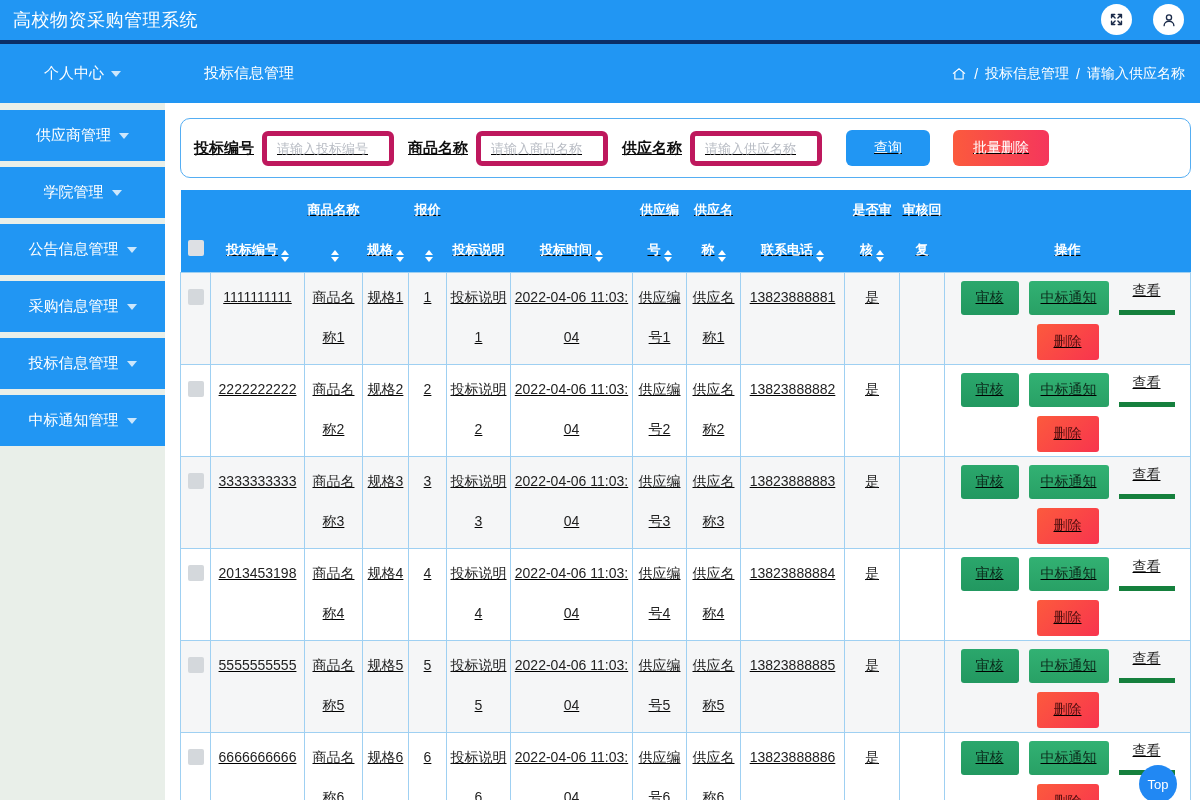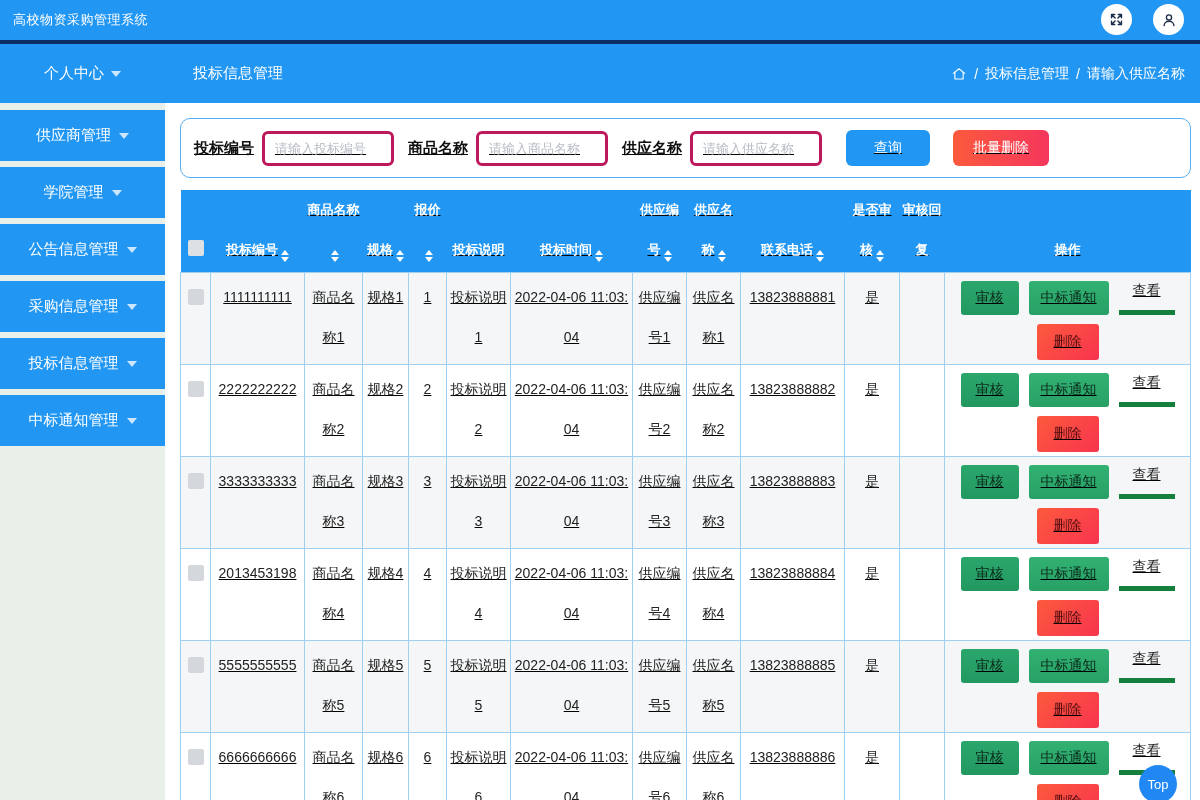--- a/index.html
+++ b/index.html
@@ -3,49 +3,49 @@
 <meta charset="utf-8">
 <style>
   * { margin:0; padding:0; box-sizing:border-box; }
   html,body { width:1200px; height:800px; overflow:hidden; }
   body { font-family:"Liberation Sans","DejaVu Sans",sans-serif; background:#fff; }
   .app { position:relative; width:1200px; height:800px; overflow:hidden; }
 
   
   .topbar { height:44px; background:#2196f3; border-bottom:4px solid #0b2e66;
             display:flex; align-items:center; position:relative; }
-  .topbar .app-title { color:#fff; font-size:13px; padding-left:13px; letter-spacing:.5px;text-align:center; }
+  .topbar .app-title { color:#fff; font-size:18px; padding-left:13px; letter-spacing:.5px;text-align:center; }
   .topbar .icon-circle { position:absolute; top:4px; width:31px; height:31px; border-radius:50%;
             background:#fff; display:flex; align-items:center; justify-content:center; cursor:pointer; }
   .topbar .icon-fullscreen { right:68px; }
   .topbar .icon-user { right:16px; }
 
   
-  .subbar { height:59px; background:#2196f3; display:flex; align-items:center; color:#fff; }
+  .subbar { height:59px; background:#2196f3; display:flex; align-items:center; color:#fff;gap:11px; }
   .user-menu { width:165px; display:flex; align-items:center; justify-content:center; gap:7px;
                font-size:15px; cursor:pointer; }
   .caret { width:0; height:0; border-left:5px solid transparent; border-right:5px solid transparent;
            border-top:6px solid rgba(214,235,252,.95); display:inline-block; }
   .page-title { font-size:15px; margin-left:28px; }
   .breadcrumb { margin-left:auto; padding-right:15px; display:flex; align-items:center; gap:7px; font-size:14px; }
   .breadcrumb svg { display:block; }
 
   
   .layout { display:flex; height:697px; }
   .sidebar { width:165px; background:#e9efe9; padding-top:7px; flex:none; }
   .menu-item { height:51px; margin-bottom:6px; background:#2196f3; color:#fff; font-size:15px;
                display:flex; align-items:center; justify-content:center; gap:8px; cursor:pointer; }
   .main { flex:1; background:#fff; padding:15px 10px 0 15px;text-decoration:underline; }
 
   
   .filterbox { height:60px; border:1px solid #55aef3; border-radius:10px;
                display:flex; align-items:center; padding-left:13px; }
   .filter-group { display:flex; align-items:center; margin-right:14px; }
   .filter-group label { font-size:15px; color:#111; font-weight:600; margin-right:8px; white-space:nowrap; }
-  .filter-group input { width:132px; height:35px; border:3px solid #be185d; border-radius:6px;
+  .filter-group input { width:132px; height:35px; border:5px solid #be185d; border-radius:6px;
                padding:0 10px; font-size:13px; color:#333; outline:none; font-family:inherit; }
   .filter-group input::placeholder { color:#b7bbc3; }
   .btn-search { margin-left:10px; width:84px; height:36px; border:none; border-radius:6px;
                background:#2196f3; color:#fff; font-size:14px; cursor:pointer; font-family:inherit; }
   .btn-batch-delete { margin-left:23px; width:96px; height:36px; border:none; border-radius:6px;
                background:linear-gradient(90deg,#fb5a3d,#f5365c); color:#fff; font-size:14px;
                cursor:pointer; font-family:inherit; }
 
   
   table { width:1010px; margin-top:12px; border-collapse:collapse; table-layout:fixed; }

